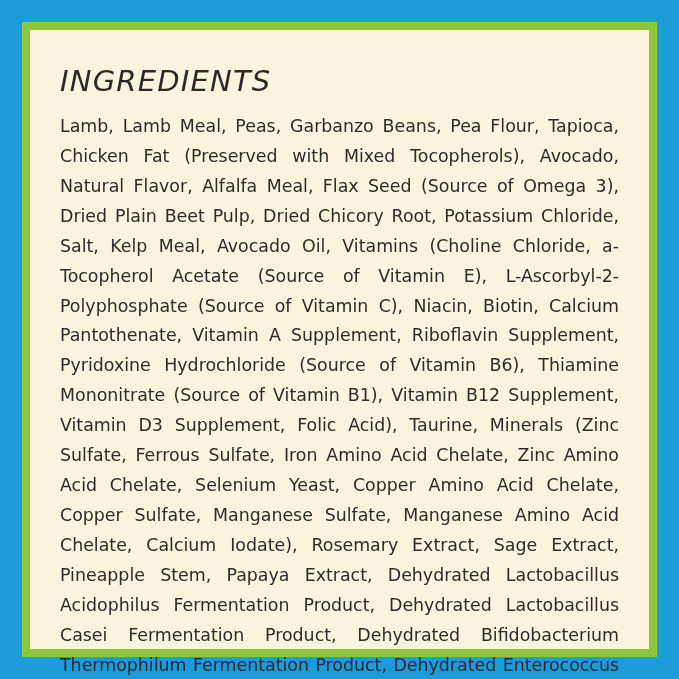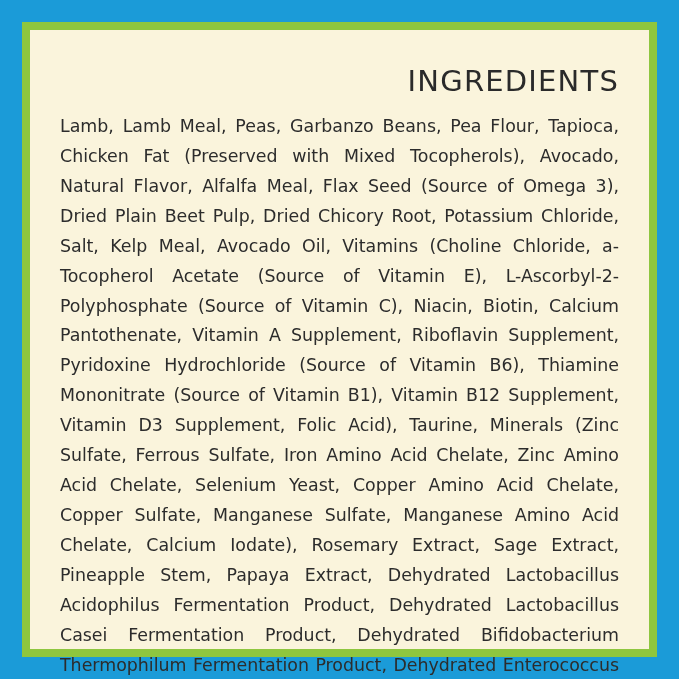--- a/index.html
+++ b/index.html
@@ -25,28 +25,29 @@
   }
   .panel-inner {
     width: 100%;
     height: 100%;
     background: #faf4dc;
     box-sizing: border-box;
     padding: 26px 30px 20px 30px;
     display: block;
   }
   .heading {
-    text-align: right;
+    text-align: left;
     font-size: 29px;
     letter-spacing: 1.2px;
     color: #2a2a2a;
     font-family: "DejaVu Sans", sans-serif;
     font-weight: 400;
     margin: 10px 0 14px 0;
     line-height: 1.1;
+    font-style: italic;
   }
   .body-text {
     text-align: justify;
     text-justify: inter-word;
     font-size: 17.4px;
     line-height: 1.72;
     color: #2c2c2c;
     font-family: "DejaVu Sans", sans-serif;
     font-weight: 400;
     margin: 0;

